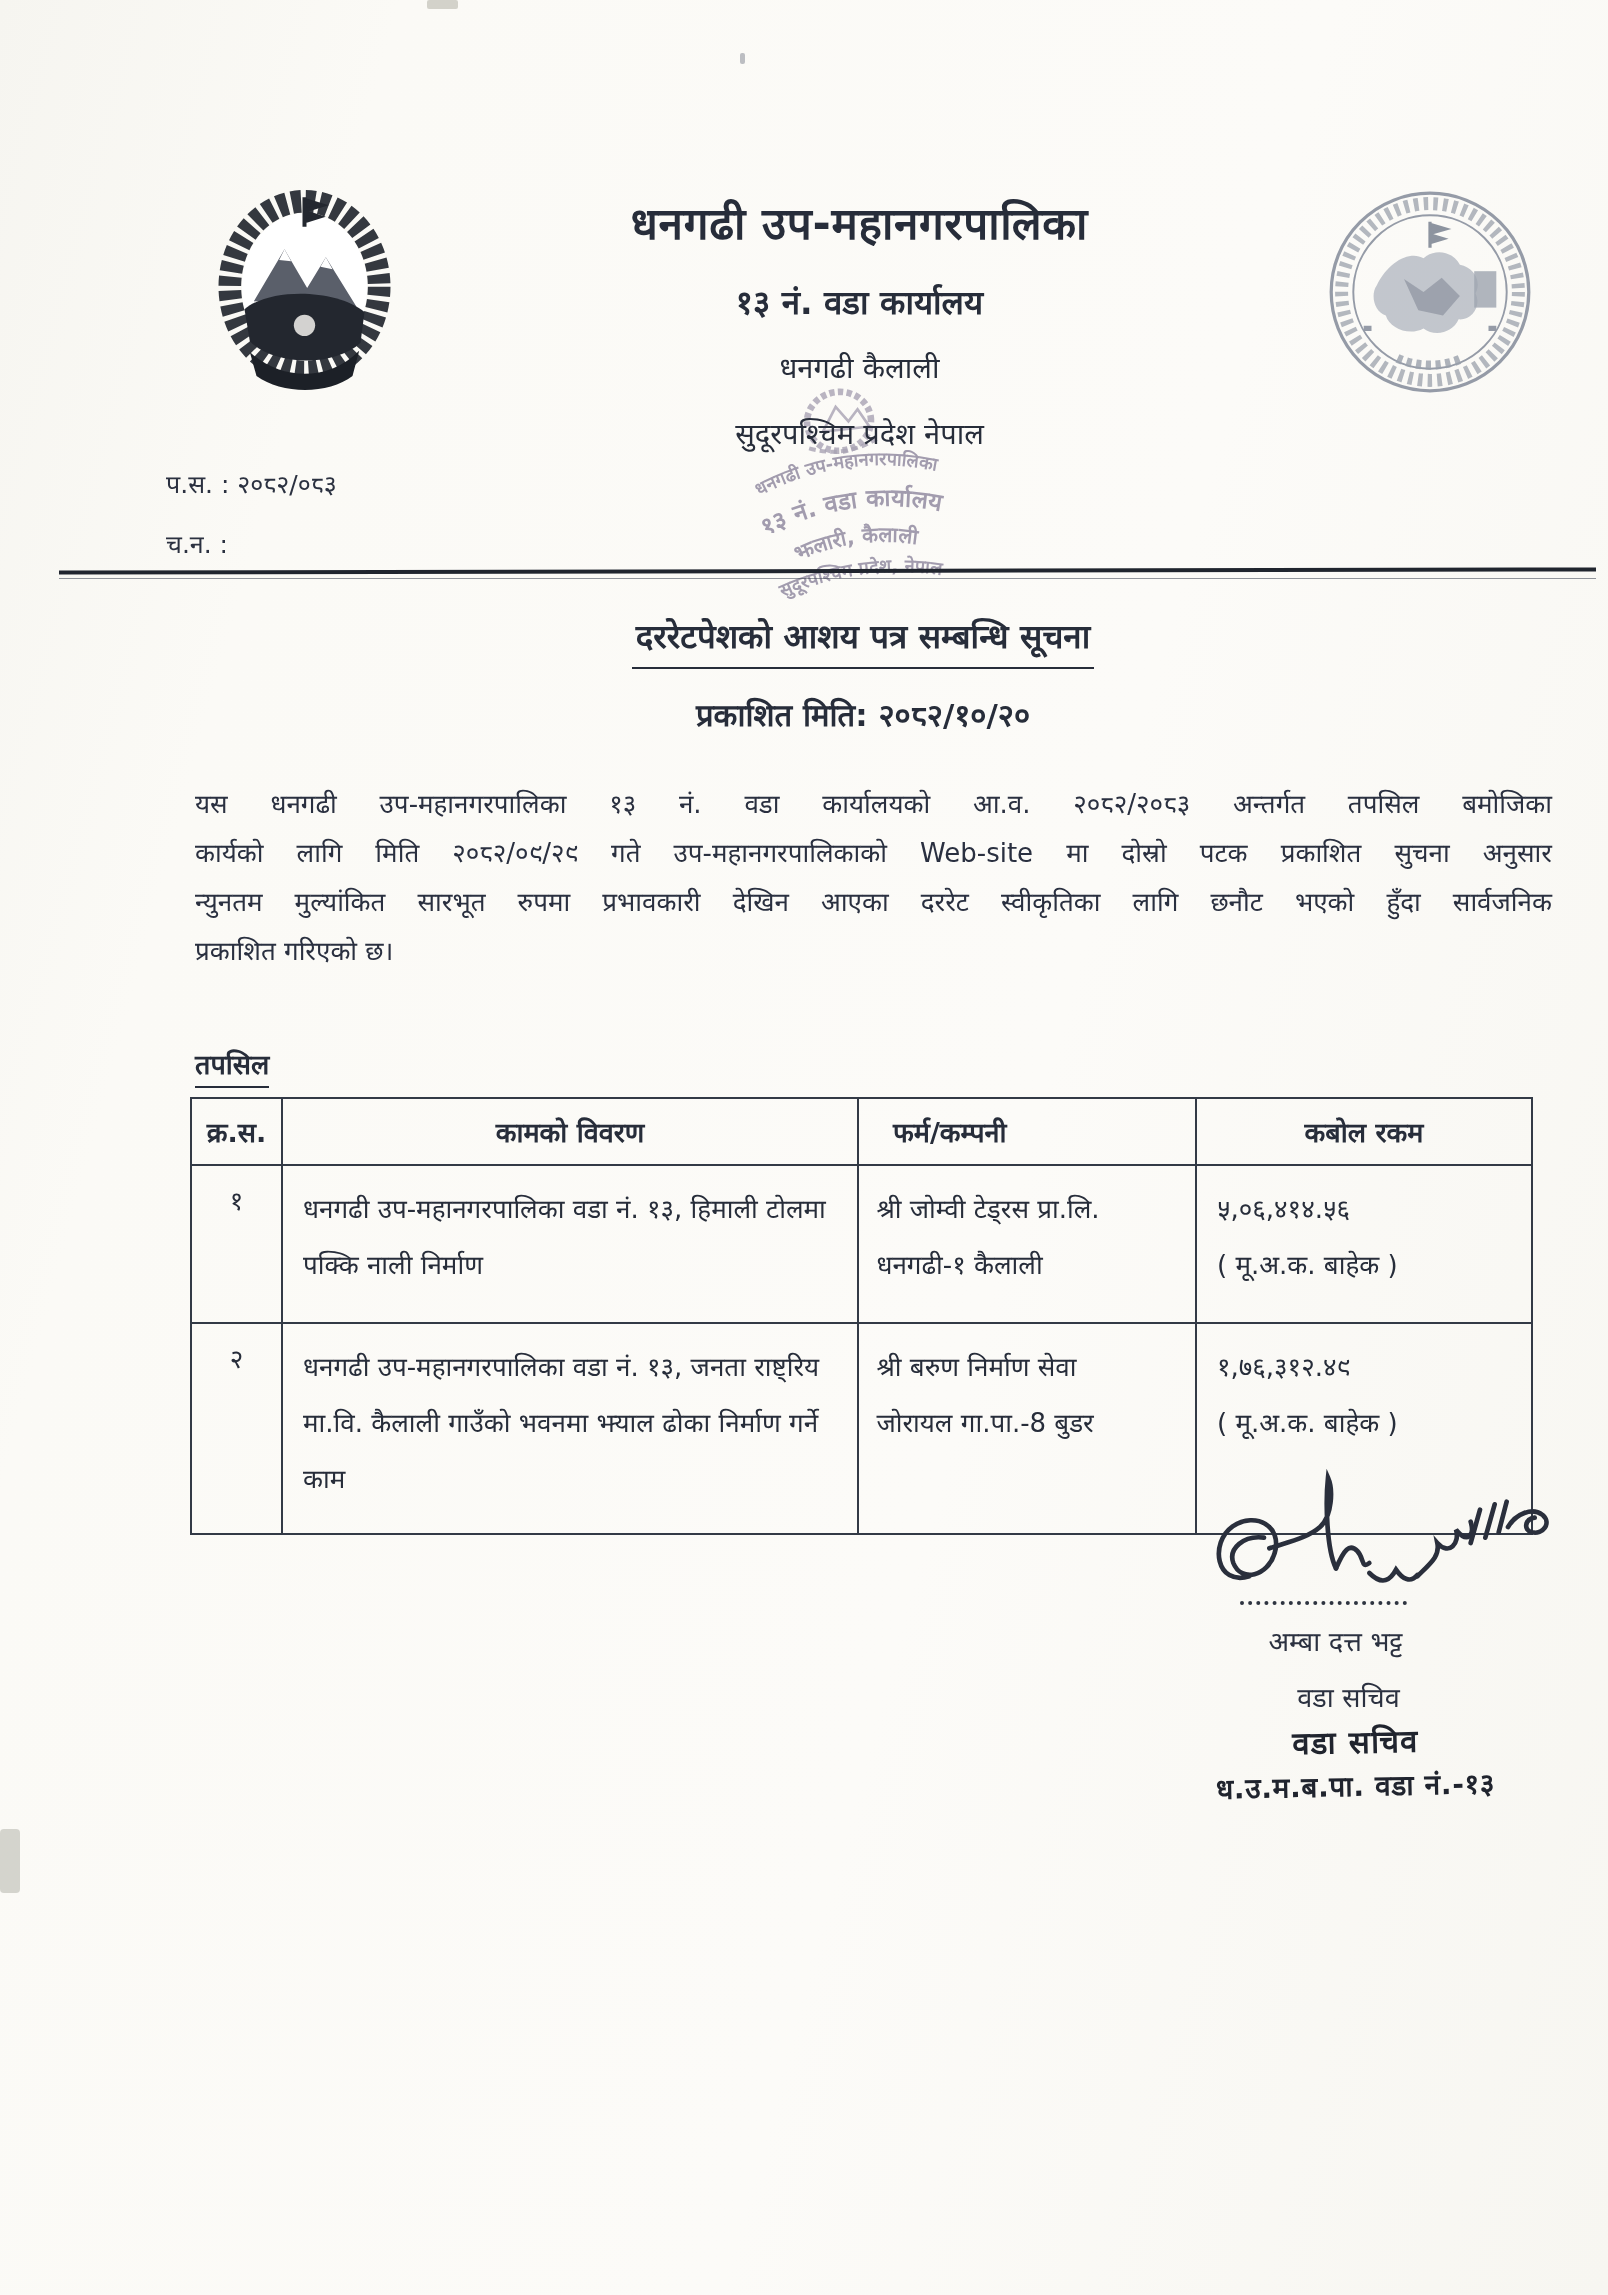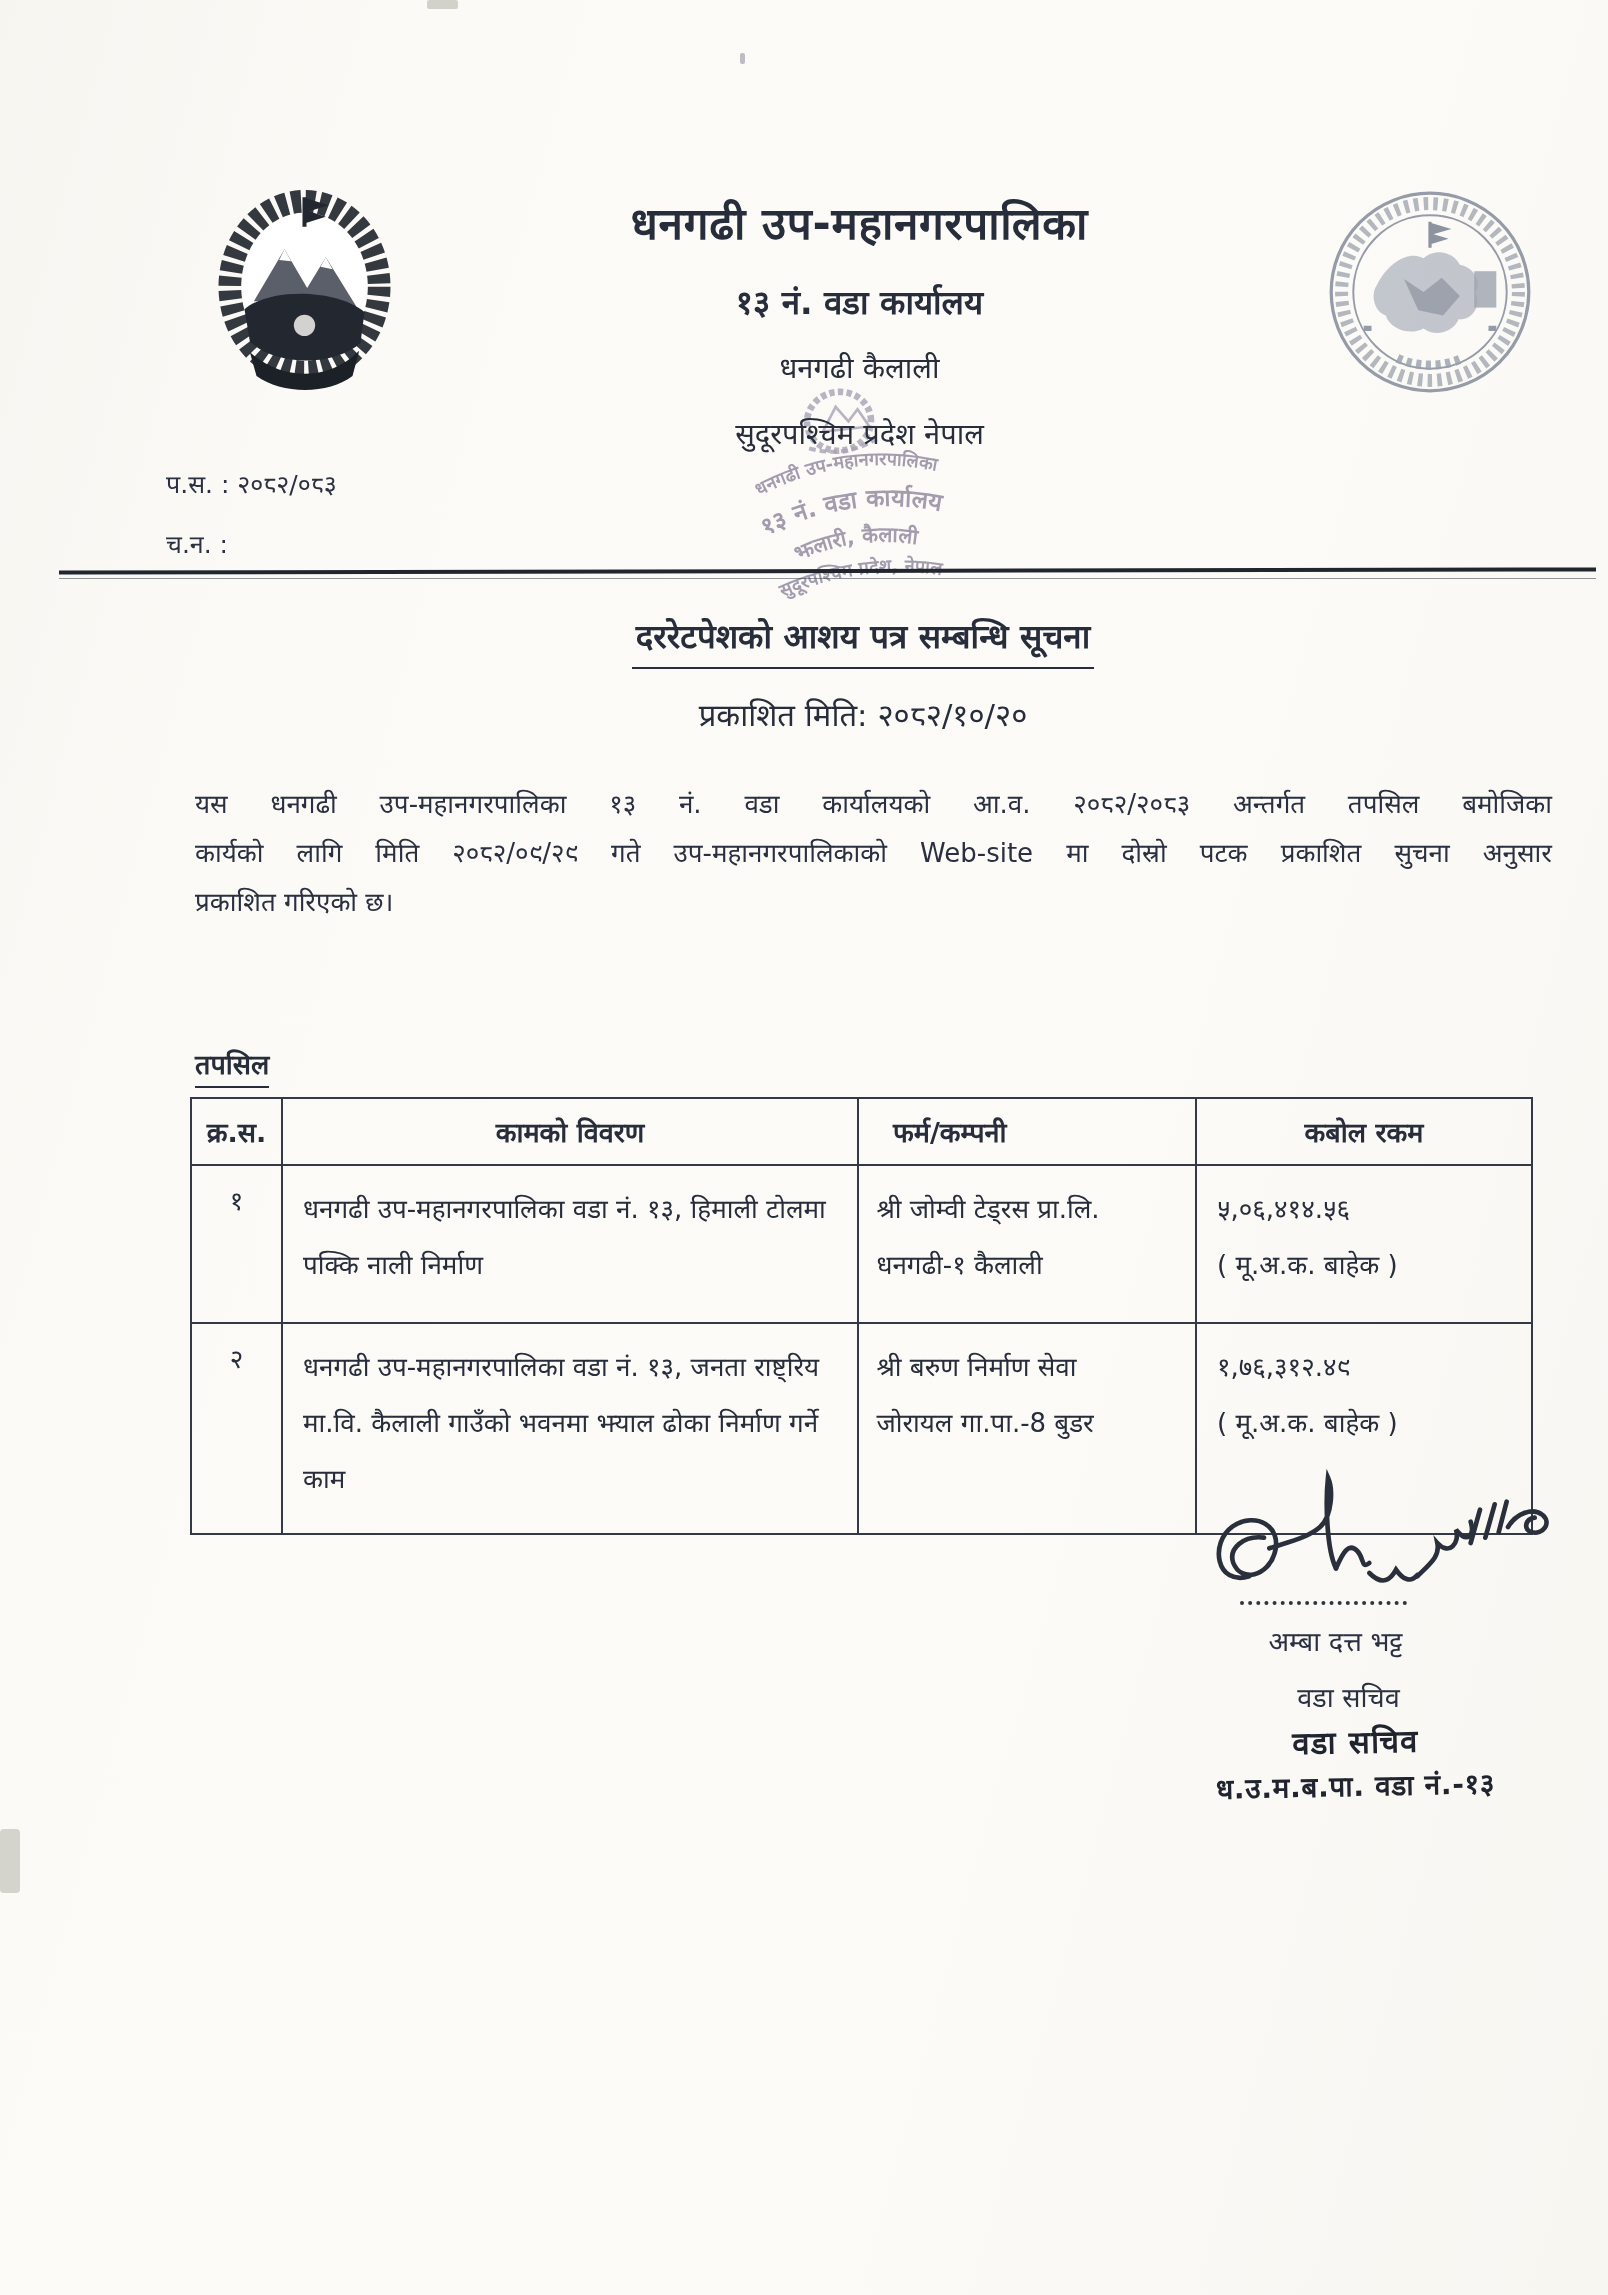--- a/index.html
+++ b/index.html
@@ -18,21 +18,21 @@
   .ref-block{left:166px;font-size:25px;color:#2b3140;}
   .ref1{top:466px;}
   .ref2{top:526px;}
   .rule-main{left:59px;top:569px;width:1537px;height:4px;background:#20252e;transform:rotate(-0.12deg);}
   .rule-sub{left:59px;top:578px;width:1537px;height:1.3px;background:#3a4150;opacity:.55;}
   
   .notice-title-wrap{position:absolute;left:117px;right:0;top:613px;text-align:center;}
   .notice-title{display:inline-block;font-size:33px;font-weight:700;color:#272d3a;
     border-bottom:2.7px solid #272d3a;padding:0 4px 9.4px 4px;}
   .published-line{position:absolute;left:117px;right:0;top:693px;text-align:center;
-    font-size:31px;font-weight:400;color:#272d3a;}
+    font-size:31px;font-weight:700;color:#272d3a;}
   
   .body-par{left:195px;top:780px;width:1357px;font-size:26px;line-height:49px;color:#2a3040;}
   .body-line{text-align:justify;text-align-last:justify;}
   .body-line.last{text-align-last:left;}
   .tapsil{left:195px;top:1045px;font-size:27px;font-weight:600;color:#272d3a;
     border-bottom:2px solid #272d3a;padding-bottom:4px;}
   
   .detail-table{position:absolute;left:190px;top:1097px;width:1341px;border-collapse:collapse;
     table-layout:fixed;font-size:26px;color:#272d3a;}
   .detail-table col.c1{width:91px;} .detail-table col.c2{width:576px;}
@@ -120,20 +120,21 @@
   <div class="abs rule-sub"></div>
 
   <div class="notice-title-wrap">
     <span class="notice-title">दररेटपेशको आशय पत्र सम्बन्धि सूचना</span>
   </div>
   <div class="published-line">प्रकाशित मिति: २०८२/१०/२०</div>
 
   <div class="abs body-par">
     <div class="body-line">यस धनगढी उप-महानगरपालिका १३ नं. वडा कार्यालयको आ.व. २०८२/२०८३ अन्तर्गत तपसिल बमोजिका</div>
     <div class="body-line">कार्यको लागि मिति २०८२/०९/२९ गते उप-महानगरपालिकाको Web-site मा दोस्रो पटक प्रकाशित सुचना अनुसार</div>
+    <div class="body-line">न्युनतम मुल्यांकित सारभूत रुपमा प्रभावकारी देखिन आएका दररेट स्वीकृतिका लागि छनौट भएको हुँदा सार्वजनिक</div>
     <div class="body-line last">प्रकाशित गरिएको छ।</div>
   </div>
 
   <div class="abs tapsil">तपसिल</div>
 
   <table class="detail-table">
     <colgroup>
         <col class="c1">
         <col class="c2">
         <col class="c3">

